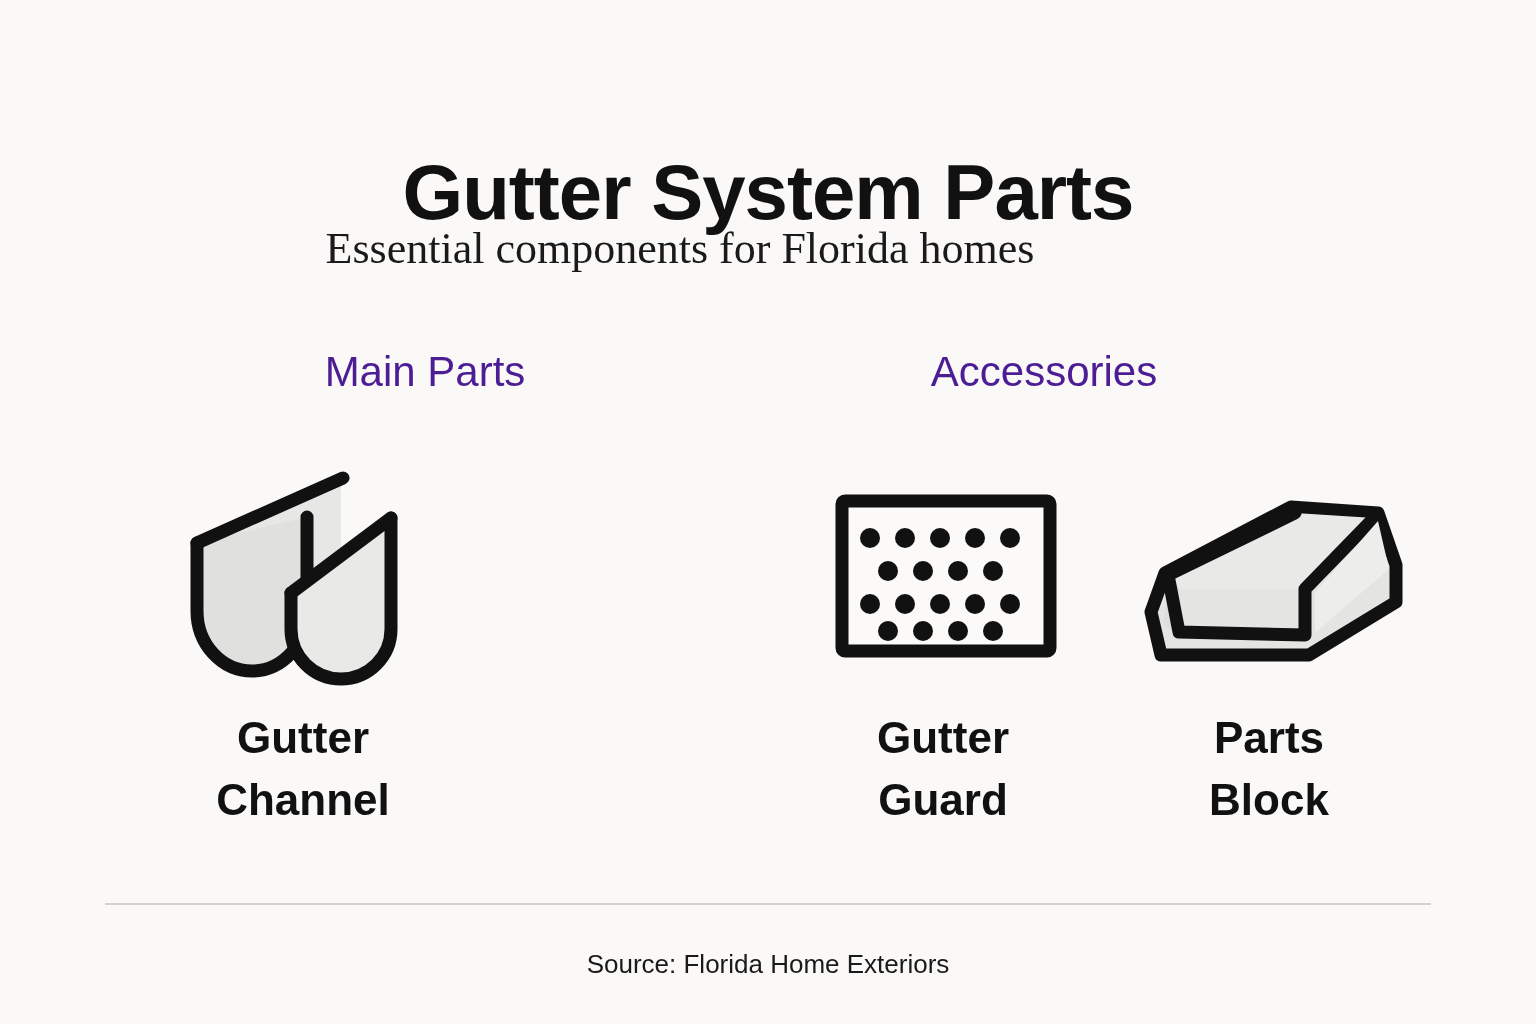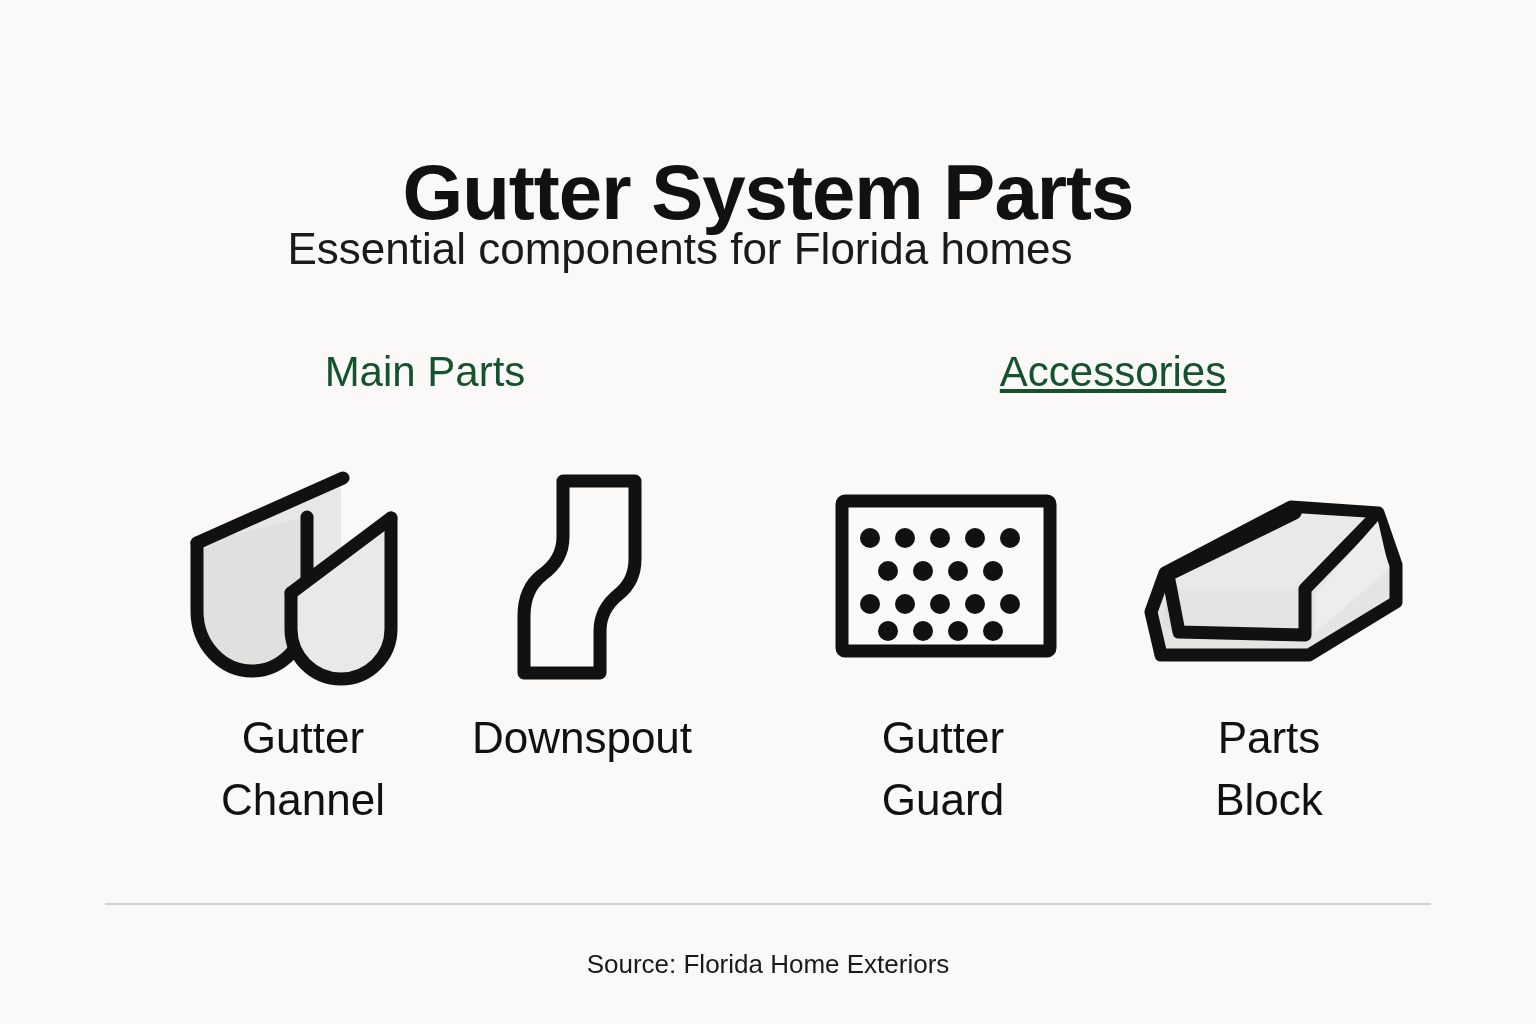--- a/index.html
+++ b/index.html
@@ -37,34 +37,35 @@
   .subtitle {
     position: absolute;
     top: 184px;
     left: 0;
     width: 1360px;
     text-align: center;
     font-size: 44px;
     font-weight: normal;
     line-height: 1.0;
     color: #1a1a1a;
+    font-family: Liberation Serif, serif;
   }
 
   
   .group-heading {
     position: absolute;
     top: 308px;
     font-size: 42px;
     font-weight: normal;
     line-height: 1.0;
-    color: #14532d;
+    color: #4c1d95;
     text-align: center;
   }
   .group-heading.left  { left: 125px;  width: 600px; }
-  .group-heading.right { left: 813px;  width: 600px; text-decoration: underline; }
+  .group-heading.right { left: 744px;  width: 600px; }
 
   
   .item {
     position: absolute;
     width: 300px;
     text-align: center;
   }
   .item-figure {
     position: relative;
     height: 230px;
@@ -73,21 +74,21 @@
   .item-figure svg {
     position: absolute;
     left: 0;
     top: 0;
     overflow: visible;
   }
   .item-label {
     margin-top: 16px;
     font-size: 44px;
     line-height: 1.40;
-    font-weight: normal;
+    font-weight: bold;
     color: #111111;
     white-space: pre-line;
   }
 
   .item-gutter-channel { left: 153px;  top: 418px; }
   .item-downspout      { left: 432px;  top: 418px; }
   .item-gutter-guard   { left: 793px;  top: 418px; }
   .item-splash-block   { left: 1119px; top: 418px; }
 
   
@@ -137,38 +138,20 @@
 
         <path d="M 138 132 L 138 168 A 50 50 0 0 0 238 168 L 238 57" fill="#e9e9e7" stroke="#111111" stroke-width="13" stroke-linejoin="round" stroke-linecap="round"></path>
 
         <path d="M 138 132 L 238 57" fill="none" stroke="#111111" stroke-width="13" stroke-linecap="round" stroke-linejoin="round"></path>
       </svg>
     </div>
     <div class="item-label">Gutter
 Channel</div>
   </div>
 
-  <div class="item item-downspout">
-    <div class="item-figure">
-      <svg width="300" height="230" viewBox="0 0 300 230">
-        <path d="M 131 20
-                 L 203 20
-                 L 203 98
-                 Q 203 120 187 133
-                 Q 168 148 168 170
-                 L 168 212
-                 L 92 212
-                 L 92 155
-                 Q 92 128 110 114
-                 Q 131 99 131 76
-                 Z" fill="#fbfaf8" stroke="#111111" stroke-width="13" stroke-linejoin="round" stroke-linecap="round"></path>
-      </svg>
-    </div>
-    <div class="item-label">Downspout</div>
-  </div>
 
   <div class="item item-gutter-guard">
     <div class="item-figure">
       <svg width="300" height="230" viewBox="0 0 300 230">
         <rect x="49" y="40" width="208" height="150" rx="3" fill="#fbfaf8" stroke="#111111" stroke-width="13"></rect>
         <g fill="#111111">
 
           <circle cx="77" cy="77" r="10"></circle>
           <circle cx="112" cy="77" r="10"></circle>
           <circle cx="147" cy="77" r="10"></circle>

